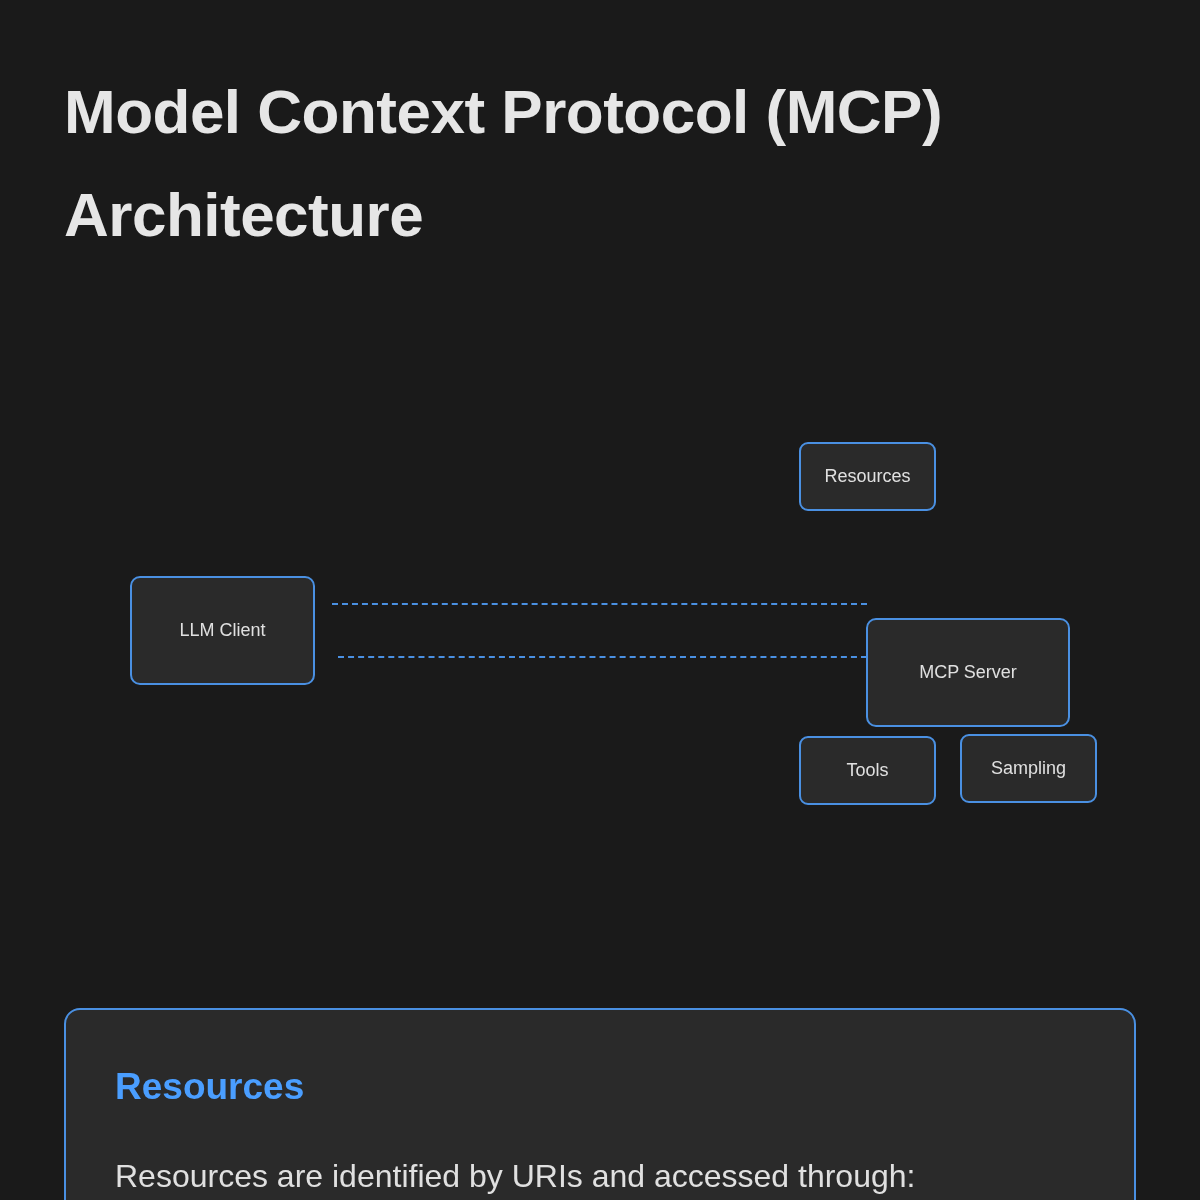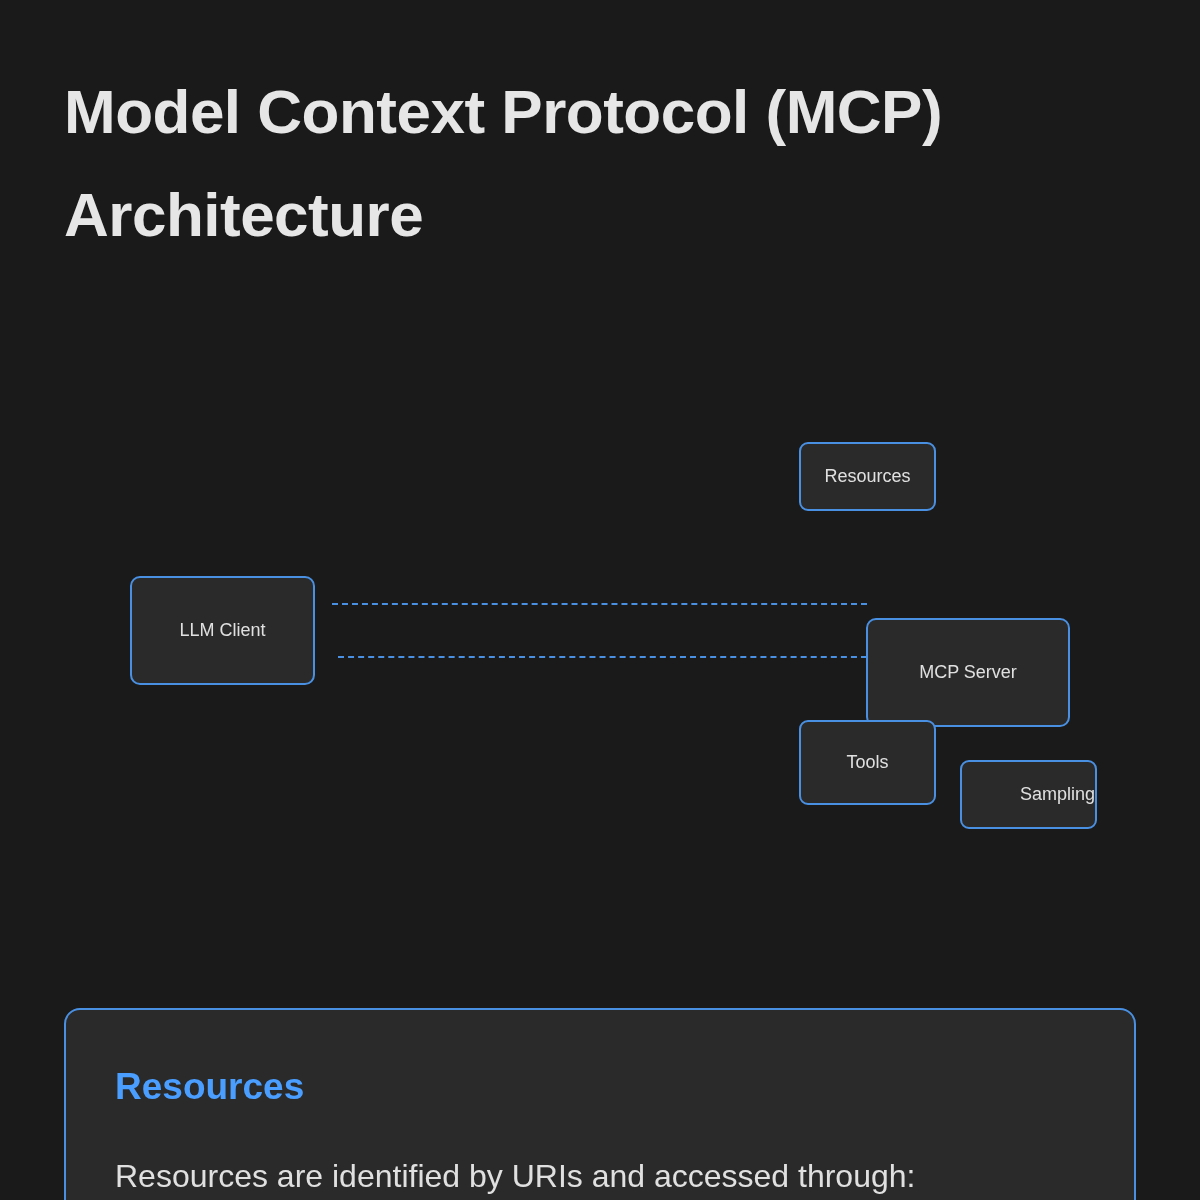--- a/index.html
+++ b/index.html
@@ -92,25 +92,25 @@
 
     <div class="node" style="left:866px; top:576px; width:204px; height:109px;margin-top:42px;">
       <span>MCP Server</span>
     </div>
 
     <div class="node small" style="left:799px; top:442px; width:137px; height:69px;">
       <span>Resources</span>
     </div>
 
 
-    <div class="node small" style="left:799px; top:720px; width:137px; height:85px;">
+    <div class="node small" style="left:799px; top:736px; width:137px; height:69px;">
       <span>Tools</span>
     </div>
 
-    <div class="node small" style="left:960px; top:760px; width:137px; height:69px;justify-content:flex-end;">
+    <div class="node small" style="left:960px; top:734px; width:137px; height:69px;">
       <span>Sampling</span>
     </div>
   </div>
 
   <div class="card">
     <h2 class="card-title">Resources</h2>
     <p class="card-text">Resources are identified by URIs and accessed through:</p>
   </div>
 
 </div>

